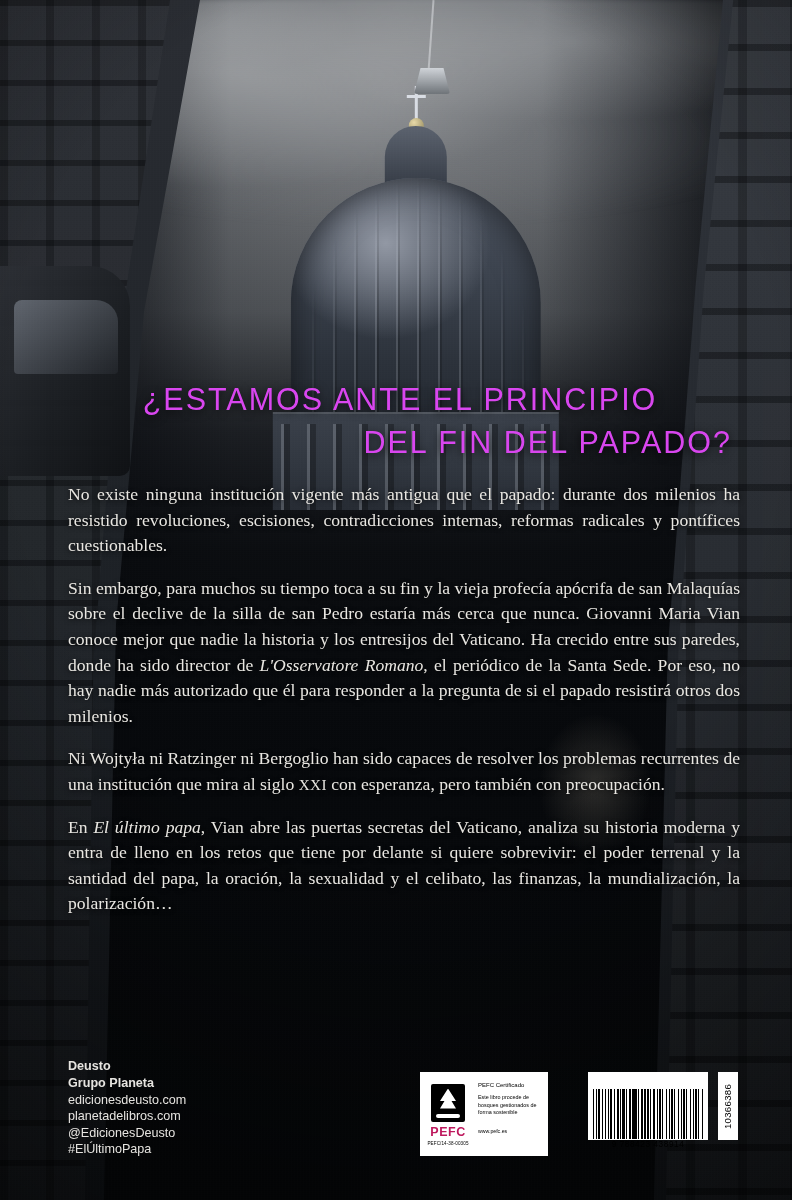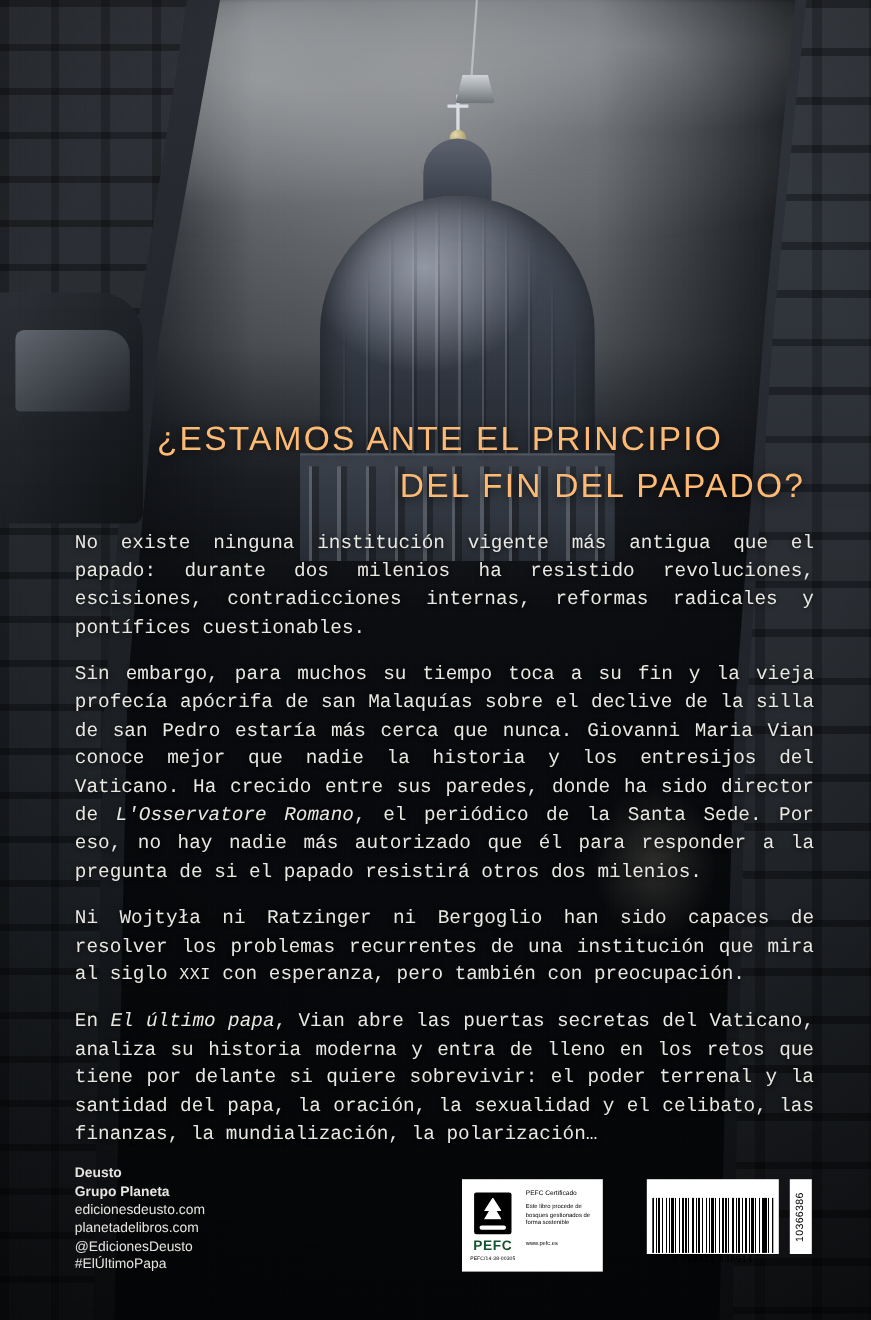--- a/index.html
+++ b/index.html
@@ -227,34 +227,34 @@
     position: absolute;
     left: 68px;
     right: 60px;
     top: 378px;
     text-align: center;
     font-family: "Liberation Sans", sans-serif;
     font-weight: 400;
     font-size: 30.5px;
     line-height: 43px;
     letter-spacing: 2.0px;
-    color: #fdba74;
+    color: #d946ef;
     text-shadow: 0 2px 10px rgba(0,0,0,.8);
   }
   .headline .l2 { display: block; text-align: right; }
 
   .body {
     position: absolute;
     left: 68px;
     right: 52px;
     top: 482px;
   }
   .body p {
     margin: 0 0 17px 0;
-    font-family: Liberation Mono, monospace;
+    font-family: Liberation Serif, serif;
     font-size: 17.6px;
     line-height: 25.6px;
     color: #e9e7e2;
     text-align: justify;
     text-shadow: 0 1px 5px rgba(0,0,0,.75);
   }
   .body p:last-child { margin-bottom: 0; }
   .it { font-style: italic; }
   .sc { font-size: 15.2px; letter-spacing: .4px; }
 
@@ -315,21 +315,21 @@
     position: absolute;
     left: 5px; bottom: 4px;
     width: 24px; height: 4px;
     background: #fff;
     border-radius: 2px;
   }
   .pefc-word {
     font-family: "Liberation Sans", sans-serif;
     font-weight: bold;
     font-size: 12.5px;
-    color: #14532d;
+    color: #be185d;
     letter-spacing: .5px;
     margin-top: 3px;
   }
   .pefc-code {
     font-family: "Liberation Sans", sans-serif;
     font-size: 4.6px;
     color: #000;
     margin-top: 2px;
     letter-spacing: .1px;
   }

